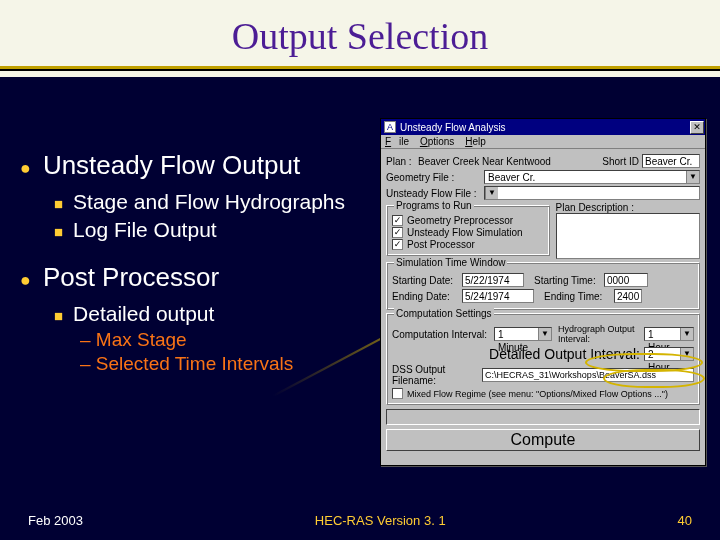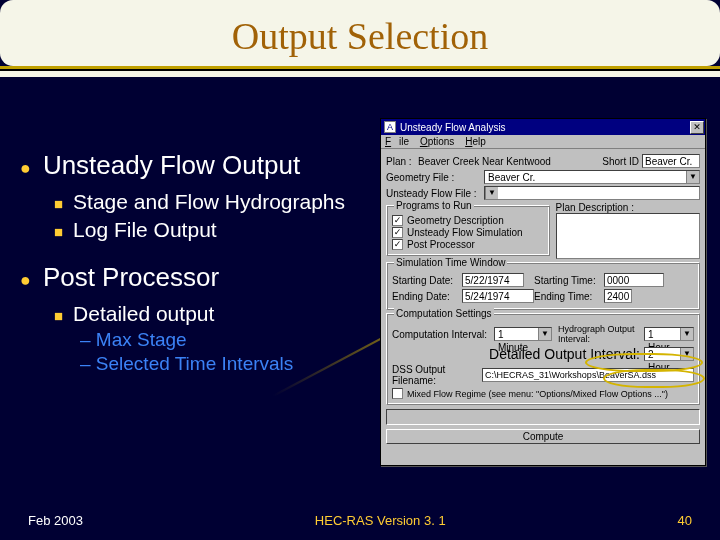--- a/index.html
+++ b/index.html
@@ -4,28 +4,27 @@
 <style>
   * { box-sizing: border-box; margin: 0; padding: 0; }
   html, body { width: 720px; height: 540px; overflow: hidden; }
   body {
     background: #000033;
     font-family: Arial, Helvetica, sans-serif;
     color: #ffffff;
     position: relative;
   }
   .title {
-    color: #a16207;
+    color: #4c1d95;
     background: #f5f5e8;
     text-align: center;
     font-family: "Times New Roman", Times, serif;
     font-size: 38px;
     padding: 14px 0 8px 0;
     font-weight: normal;
-    border-radius: 13px;
   }
   .rule-gold { height: 3px; background: #c0a000; }
   .rule-black { height: 2px; background: #000; }
   .rule-cream { height: 6px; background: #f5f5e8; }
   .content {
     position: absolute;
     left: 20px; top: 132px;
     width: 350px;
   }
   .h1 {
@@ -37,21 +36,21 @@
   .h2 {
     font-size: 21px;
     margin: 2px 0 2px 34px;
     display: flex; align-items: baseline;
     line-height: 1.25;
   }
   .h2 .bullet { color: #ffcc33; margin-right: 10px; font-size: 15px; }
   .h3 {
     font-size: 19px;
     margin: 2px 0 2px 60px;
-    color: #3b82f6;
+    color: #f97316;
   }
   .footer {
     position: absolute; left: 0; bottom: 12px; width: 100%;
     display: flex; justify-content: space-between;
     padding: 0 28px;
     font-size: 13px; color: #fff;
   }
   .footer .mid { color: #ffcc33; }
   .footer .pg { color: #ffcc33; }
 
@@ -125,21 +124,21 @@
   .group .ginner { margin-top: -6px; }
   .cb { display:flex; align-items:center; font-size:10px; margin:1px 0; }
   .cb .box {
     width:11px; height:11px; background:#fff; border:1px solid #808080;
     border-top-color:#404040; border-left-color:#404040;
     margin-right:4px; font-size:9px; line-height:9px; text-align:center;
   }
   .btn {
     background:#c0c0c0; border:1px solid #fff;
     border-right-color:#404040; border-bottom-color:#404040;
-    padding: 1px 6px; font-size:10px; text-align:center;
+    padding: 1px 6px; font-size:16px; text-align:center;
   }
   .twocol { display:flex; gap:6px; }
   .twocol > div { flex:1; }
   .hl {
     position:absolute;
     border:2px solid #d4b400;
     border-radius:50%/60%;
     pointer-events:none;
   }
   .hl1 { left:204px; top:234px; width:118px; height:19px; }
@@ -226,21 +225,21 @@
         <span class="car">▼</span>
       </div>
     </div>
 
     <div class="twocol">
       <div class="group" style="flex:1.05">
         <span class="glabel">Programs to Run</span>
         <div class="ginner">
           <div class="cb">
               <span class="box">✓</span>
-              <span>Geometry Description</span>
+              <span>Geometry Preprocessor</span>
             </div>
           <div class="cb">
               <span class="box">✓</span>
               <span>Unsteady Flow Simulation</span>
             </div>
           <div class="cb">
               <span class="box">✓</span>
               <span>Post Processor</span>
             </div>
         </div>
@@ -251,26 +250,26 @@
       </div>
     </div>
 
     <div class="group">
       <span class="glabel">Simulation Time Window</span>
       <div class="ginner">
         <div class="row">
           <span class="lbl" style="width:70px">Starting Date:</span>
           <span class="inp" style="width:62px">5/22/1974</span>
           <span class="lbl" style="margin-left:10px;width:70px">Starting Time:</span>
-          <span class="inp" style="width:60px">0000</span>
+          <span class="inp" style="width:44px">0000</span>
         </div>
         <div class="row">
           <span class="lbl" style="width:70px">Ending Date:</span>
           <span class="inp" style="width:72px">5/24/1974</span>
-          <span class="lbl" style="width:70px">Ending Time:</span>
+          <span class="lbl" style="margin-left:10px;width:70px">Ending Time:</span>
           <span class="inp" style="width:28px">2400</span>
         </div>
       </div>
     </div>
 
     <div class="group">
       <span class="glabel">Computation Settings</span>
       <div class="ginner">
         <div class="row">
           <span class="lbl" style="width:102px">Computation Interval:</span>

